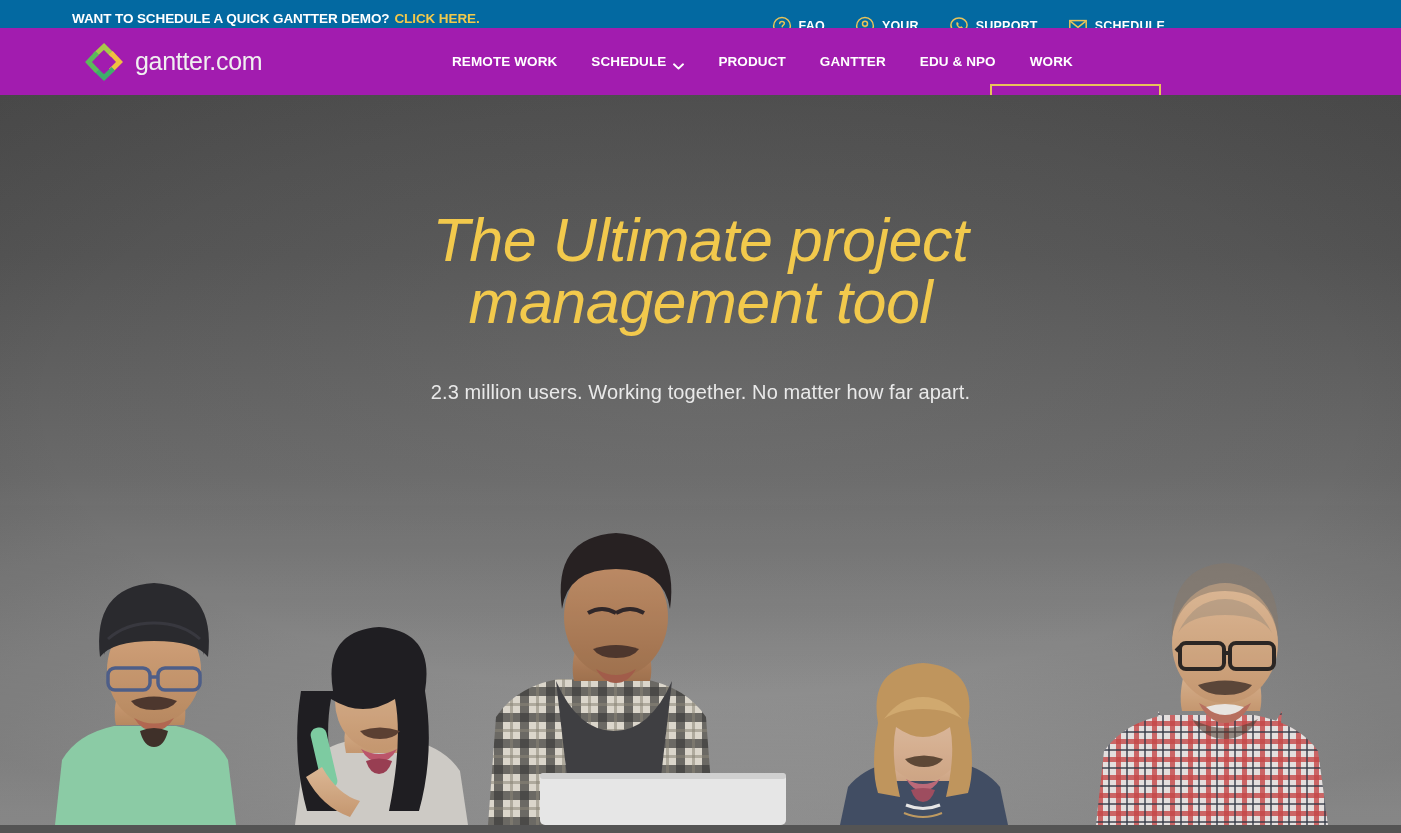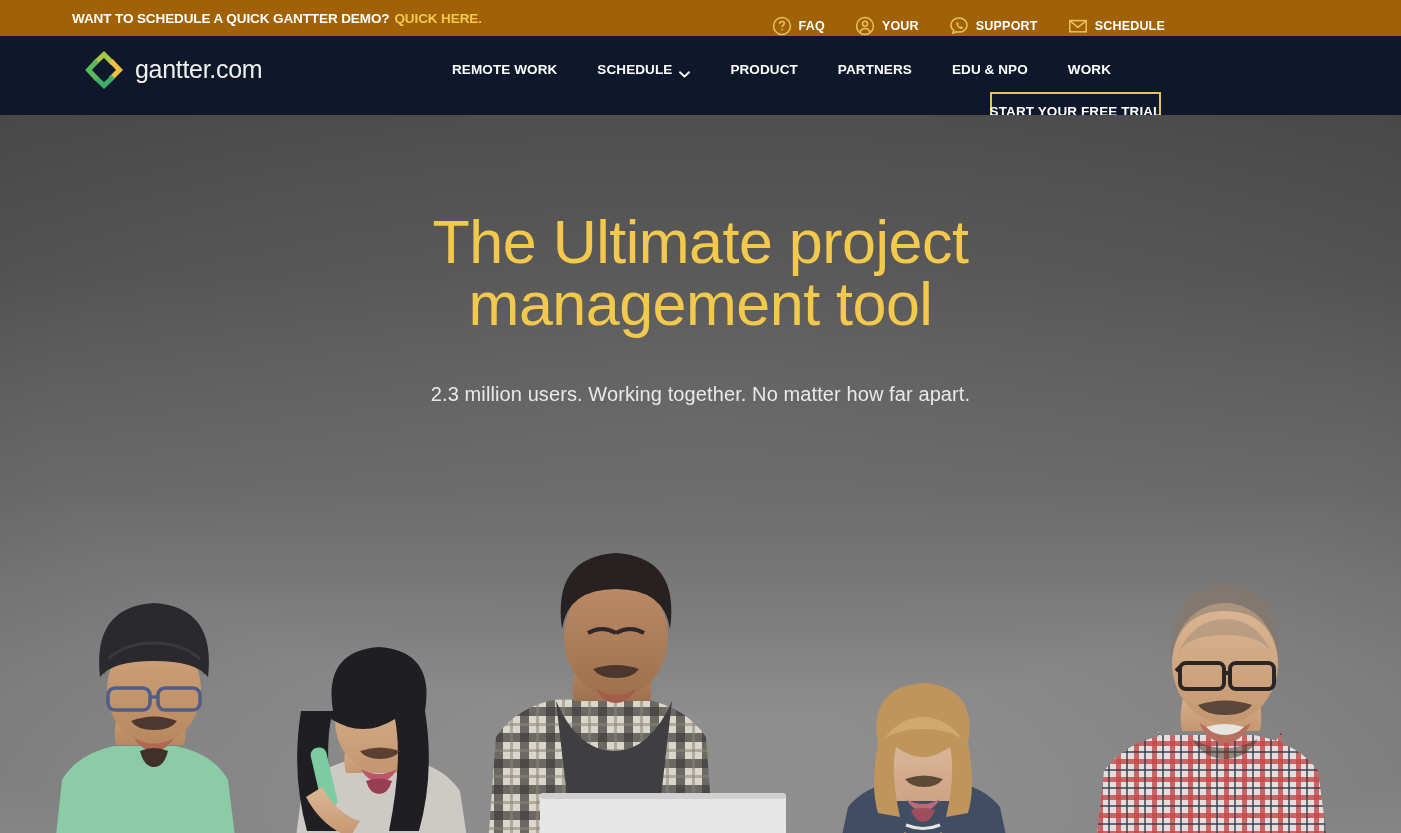--- a/index.html
+++ b/index.html
@@ -9,22 +9,22 @@
     width: 1401px;
     height: 833px;
     overflow: hidden;
     font-family: "Liberation Sans", sans-serif;
     background: #545454;
   }
 
   
   .announce-bar {
     position: relative;
-    height: 36px;
-    background: #a16207;
+    height: 28px;
+    background: #0369a1;
     display: flex;
     align-items: center;
     width: 100%;
   }
   .announce-text {
     position: absolute;
     left: 72px;
     top: 0;
     height: 36px;
     display: flex;
@@ -65,22 +65,22 @@
   .utility-icon {
     width: 20px;
     height: 20px;
     display: block;
     flex: 0 0 20px;
   }
 
   
   .site-header {
     position: relative;
-    height: 79px;
-    background: #0f172a;
+    height: 67px;
+    background: #a21caf;
     width: 100%;
   }
   .logo-wrap {
     position: absolute;
     left: 84px;
     top: 0;
     height: 67px;
     display: flex;
     align-items: center;
     gap: 11px;
@@ -94,21 +94,21 @@
     font-weight: 400;
   }
 
   .main-nav {
     position: absolute;
     left: 452px;
     top: 0;
     height: 67px;
     display: flex;
     align-items: center;
-    gap: 16px;
+    gap: 10px;
   }
   .nav-item {
     color: #ffffff;
     text-decoration: none;
     font-size: 13.5px;
     font-weight: bold;
     letter-spacing: 0.1px;
     white-space: nowrap;
     padding: 0 12px;
     display: flex;
@@ -164,21 +164,22 @@
     text-align: center;
     z-index: 3;
   }
   .hero-title {
     font-size: 61px;
     line-height: 1.02;
     font-weight: 300;
     color: #f2c94c;
     letter-spacing: -0.5px;
     max-width: 880px;
-    margin: 0 auto;
+    margin: 18px auto;
+    font-style: italic;
   }
   .hero-sub {
     margin-top: 48px;
     font-size: 20px;
     font-weight: 400;
     color: #e9e9e9;
     letter-spacing: 0.1px;
   }
 
   
@@ -191,21 +192,21 @@
     z-index: 2;
   }
   .team-photo svg { display: block; width: 100%; height: 100%; }
 </style>
 </head>
 <body>
 
 <div class="announce-bar">
   <div class="announce-text">
     <span>WANT TO SCHEDULE A QUICK GANTTER DEMO?</span>
-    <a class="announce-link" href="#">QUICK HERE.</a>
+    <a class="announce-link" href="#">CLICK HERE.</a>
   </div>
 
   <div class="utility-nav">
 
     <a class="utility-item" href="#">
       <span class="utility-icon">
         <svg viewBox="0 0 20 20" width="20" height="20" fill="none">
           <circle cx="10" cy="10" r="8.4" stroke="#e8c35a" stroke-width="1.5"></circle>
           <path d="M7.7 7.6c0-1.3 1.05-2.2 2.35-2.2 1.3 0 2.3.85 2.3 2.05 0 1.5-2.15 1.7-2.15 3.2" stroke="#e8c35a" stroke-width="1.5" stroke-linecap="round"></path>
           <circle cx="10.15" cy="13.6" r="0.95" fill="#e8c35a"></circle>
@@ -273,21 +274,21 @@
       <span class="chevron-down">
         <svg viewBox="0 0 11 7" width="11" height="7" fill="none">
           <path d="M1 1.3 L5.5 5.6 L10 1.3" stroke="#ffffff" stroke-width="1.9" stroke-linecap="round" stroke-linejoin="round"></path>
         </svg>
       </span>
     </a>
     <a class="nav-item" href="#">
       <span>PRODUCT</span>
     </a>
     <a class="nav-item" href="#">
-      <span>PARTNERS</span>
+      <span>GANTTER</span>
     </a>
     <a class="nav-item" href="#">
       <span>EDU &amp; NPO</span>
     </a>
     <a class="nav-item" href="#">
       <span>WORK</span>
     </a>
   </nav>
 
   <a class="cta-button" href="#">START YOUR FREE TRIAL</a>

